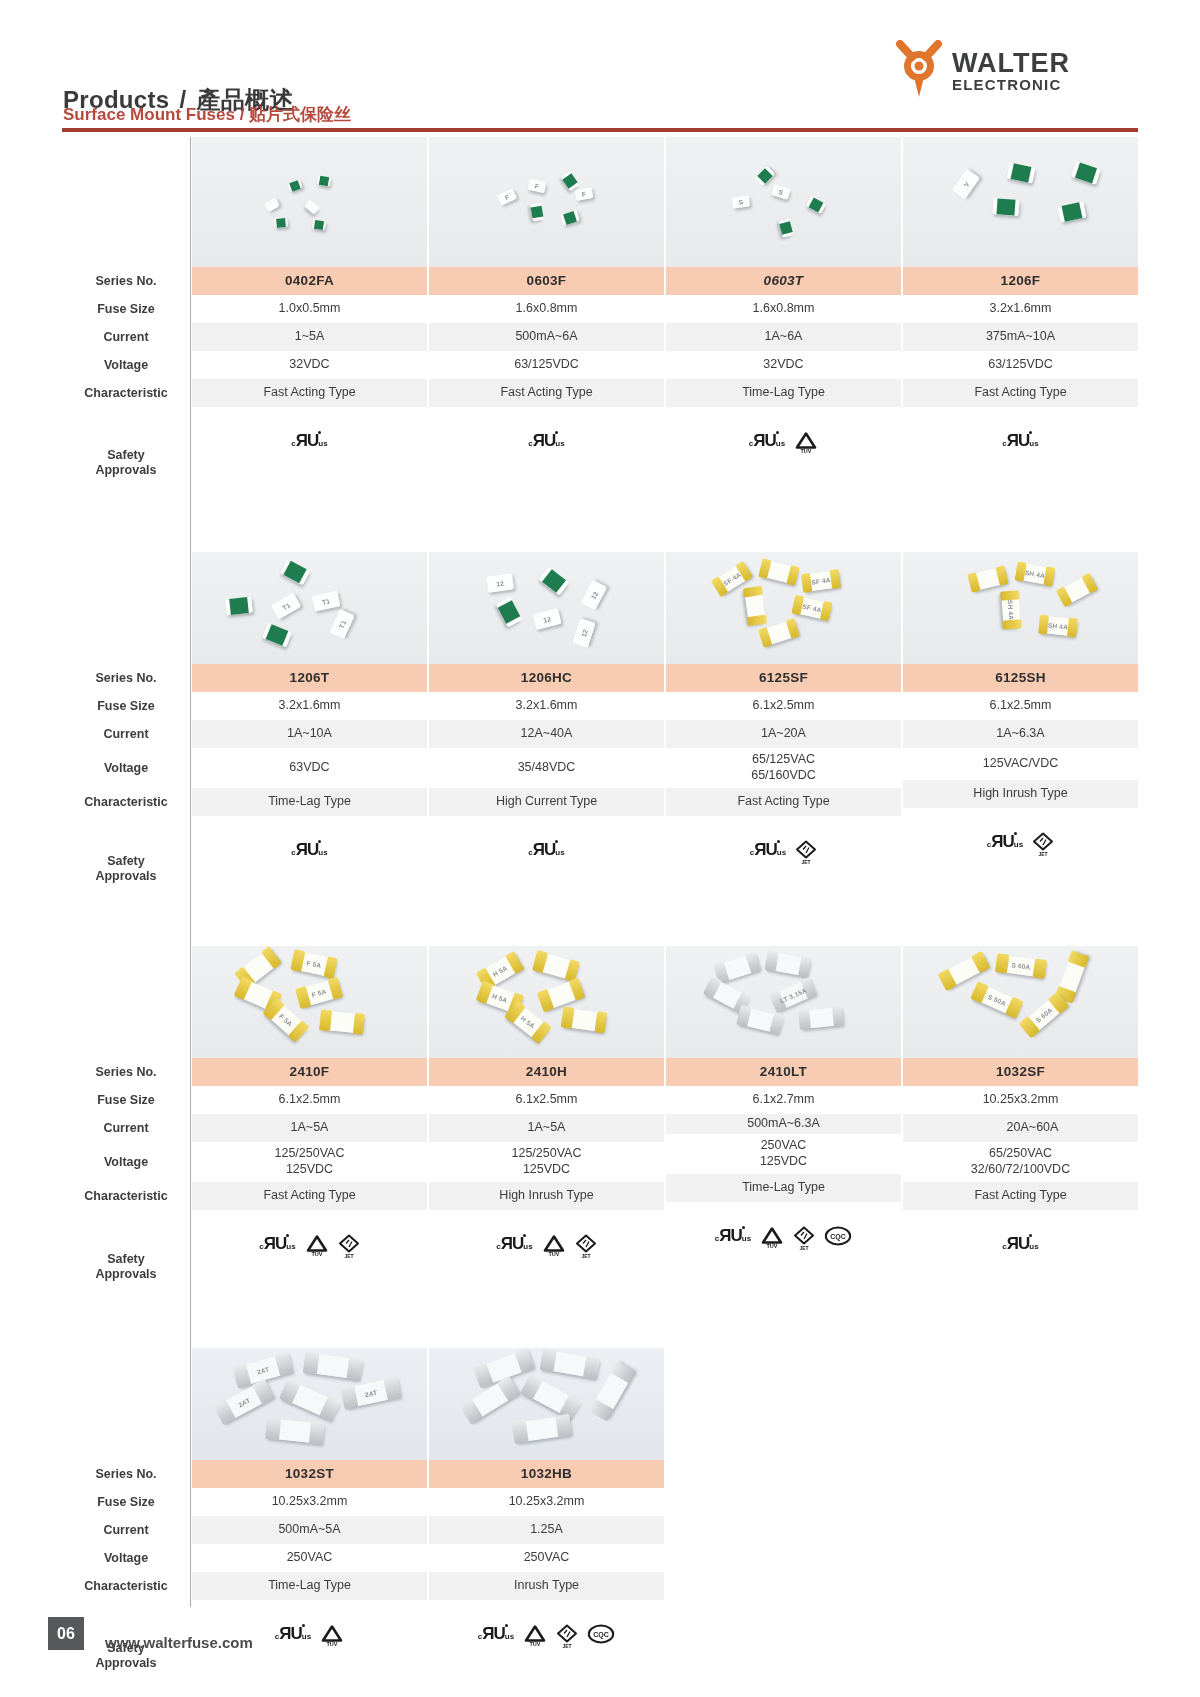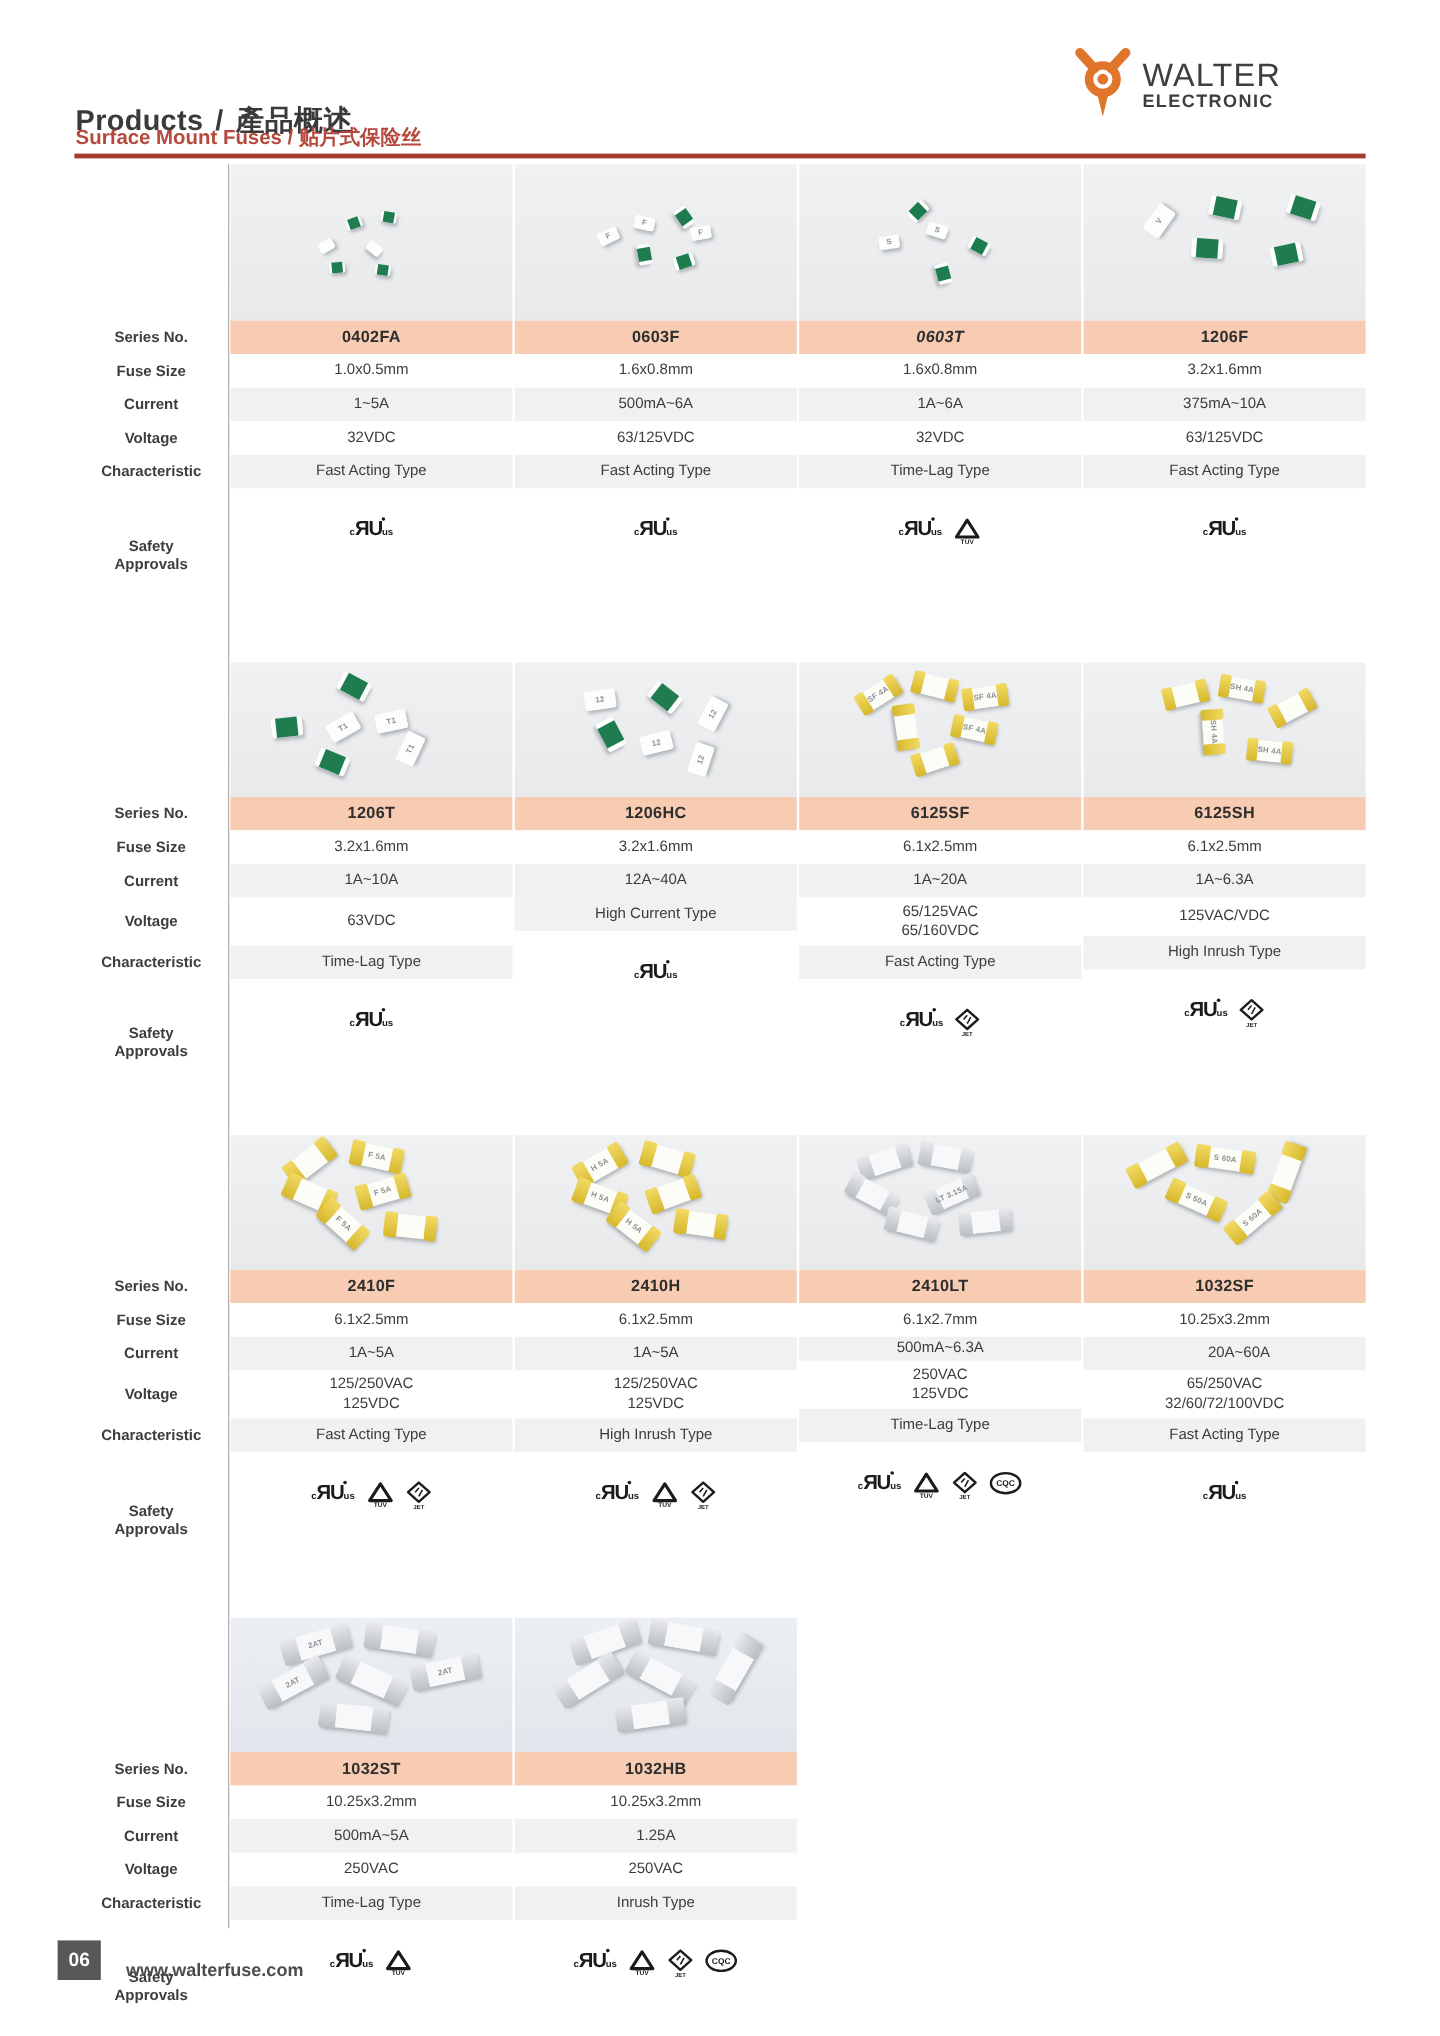--- a/index.html
+++ b/index.html
@@ -4,21 +4,21 @@
 <style>
   html,body{margin:0;padding:0;background:#ffffff;}
   body{width:1200px;height:1697px;position:relative;font-family:"Liberation Sans",sans-serif;color:#3c3c3c;}
   .page{position:absolute;inset:0;overflow:hidden;background:#fff;}
 
   
   .title{position:absolute;left:63px;top:56px;font-size:24px;font-weight:bold;color:#3a3a3a;letter-spacing:.3px;margin-top:28px;}
   .title .zh{font-weight:bold;}
   .title .sep{margin:0 10px;color:#3a3a3a;}
   .logo{position:absolute;left:893px;top:40px;display:flex;align-items:center;gap:7px;}
-  .logo-text .l1{font-size:27px;font-weight:normal;color:#3d3e40;letter-spacing:1px;line-height:27px;}
+  .logo-text .l1{font-size:27px;font-weight:bold;color:#3d3e40;letter-spacing:1px;line-height:27px;}
   .logo-text .l2{font-size:15px;font-weight:bold;color:#3d3e40;letter-spacing:1.2px;line-height:16px;}
   .subtitle{position:absolute;left:63px;top:103px;font-size:17px;font-weight:bold;color:#b5493d;}
   .rule{position:absolute;left:62px;top:128px;width:1076px;height:4px;background:#a63b2f;}
 
   
   .vline{position:absolute;left:190px;top:137px;width:1px;height:1470px;background:#adadad;}
   .blocks{position:absolute;left:62px;top:137px;width:1076px;}
   .block{display:flex;align-items:flex-start;}
   .labels{width:128px;flex:0 0 128px;}
   .lab{display:flex;align-items:center;justify-content:center;text-align:center;
@@ -333,20 +333,21 @@
               <div class="mark">12</div>
             </div>
             <div class="chip" style="width: 26px; height: 16px; left: 66%; top: 72%; transform: translate(-50%, -50%) rotate(-72deg);">
               <div class="body"></div>
               <div class="mark">12</div>
             </div>
           </div>
           <div class="cell series" style="height: 28px;">1206HC</div>
           <div class="cell bg-white" style="height: 28px;">3.2x1.6mm</div>
           <div class="cell bg-alt" style="height: 28px;">12A~40A</div>
+          <div class="cell bg-white" style="height: 40px; display: flex; flex-direction: column; justify-content: center;">35/48VDC</div>
           <div class="cell bg-alt" style="height: 28px;">High Current Type</div>
           <div class="cell safety" style="height: 106px;">
             <span class="mk mk-ul">
               <span class="pre">c</span>
               <span class="main">ЯU</span>
               <span class="suf">us</span>
             </span>
           </div>
         </div>
         <div class="prod">

